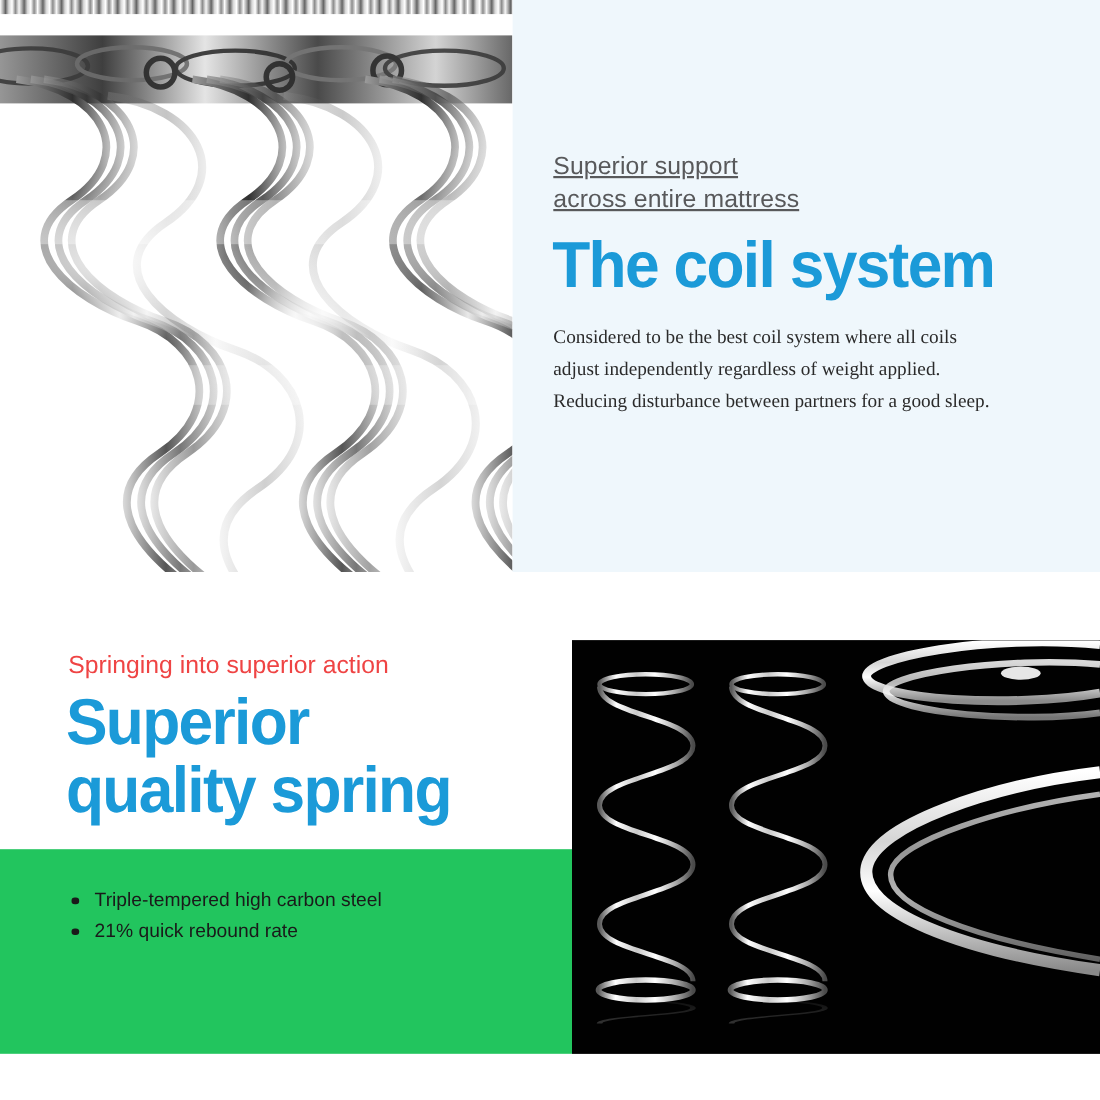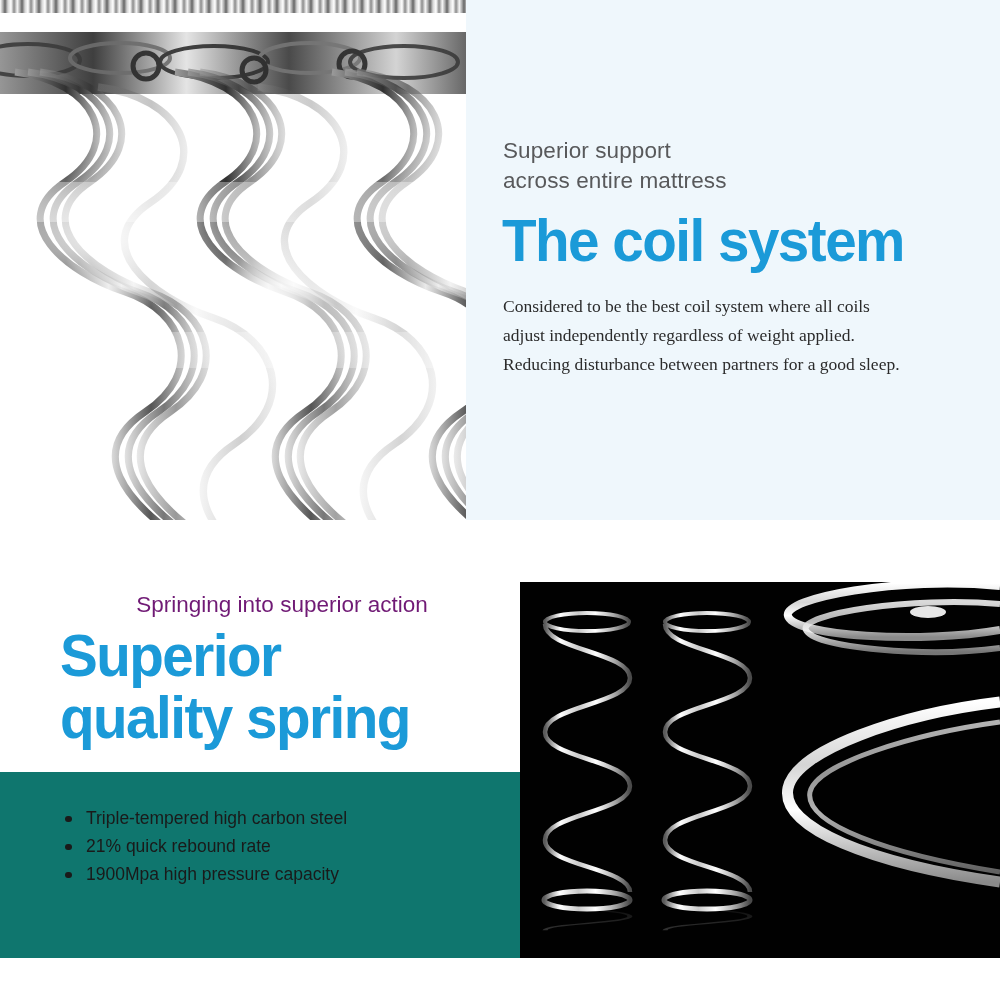--- a/index.html
+++ b/index.html
@@ -44,47 +44,48 @@
   }
 
   .copy-panel {
     position: absolute; left: 466px; top: 0; width: 534px; height: 520px;
     background: #eff7fc;
   }
   .eyebrow {
     position: absolute; left: 37px; top: 136px; width: 460px;
     color: #58595b; font-size: 22.5px; line-height: 30px; font-weight: 400;
     letter-spacing: .1px;
+    text-decoration: underline;
   }
   .big-head {
     position: absolute; left: 36px; top: 208px; width: 480px;
     color: #1b9ad8; font-size: 59px; line-height: 66px; font-weight: 700;
     letter-spacing: -1.6px; transform: scaleX(.96); transform-origin: left top;
   }
   .para {
     position: absolute; left: 37px; top: 292px; width: 400px;
     color: #2b2b2b; font-size: 17.5px; line-height: 29px; font-weight: 400; font-family: Liberation Serif, serif;
   }
 
   
   .bottom-section { position:absolute; left:0; top:520px; width:1000px; height:480px; background:#fff; }
 
   .b-eyebrow {
     position:absolute; left:62px; top:70px; width:440px;
-    color:#701a75; font-size:22.5px; line-height:30px; font-weight:400;text-align:center;
+    color:#ef4444; font-size:22.5px; line-height:30px; font-weight:400;
   }
   .b-head {
     position:absolute; left:60px; top:105px; width:470px;
     color:#1b9ad8; font-size:59px; line-height:62px; font-weight:700;
     letter-spacing:-1.6px; transform: scaleX(.96); transform-origin:left top;
   }
 
   .yellow-box {
     position:absolute; left:0; top:252px; width:520px; height:186px;
-    background:#0f766e;
+    background:#22c55e;
   }
   .bullets { position:absolute; left:62px; top:34px; width:430px; list-style:none; }
   .bullets li {
     position:relative; padding-left:24px; color:#1a1a1a;
     font-size:17.5px; line-height:25.5px; margin-bottom:2.5px;
   }
   .bullets li .dot {
     position:absolute; left:3px; top:9.5px; width:6.5px; height:6.5px;
     border-radius:50%; background:#1a1a1a;
   }
@@ -214,24 +215,20 @@
     <div class="yellow-box">
       <ul class="bullets">
         <li>
           <span class="dot"></span>
           <span>Triple-tempered high carbon steel</span>
         </li>
         <li>
           <span class="dot"></span>
           <span>21% quick rebound rate</span>
         </li>
-        <li>
-          <span class="dot"></span>
-          <span>1900Mpa high pressure capacity</span>
-        </li>
       </ul>
     </div>
 
     <div class="black-photo">
       <svg viewBox="0 0 480 376" preserveAspectRatio="none" aria-hidden="true">
         <defs>
           <linearGradient id="silver" x1="0" y1="0" x2="1" y2="0">
             <stop offset="0%" stop-color="#5a5a5a"></stop>
             <stop offset="18%" stop-color="#ffffff"></stop>
             <stop offset="40%" stop-color="#c9c9c9"></stop>

